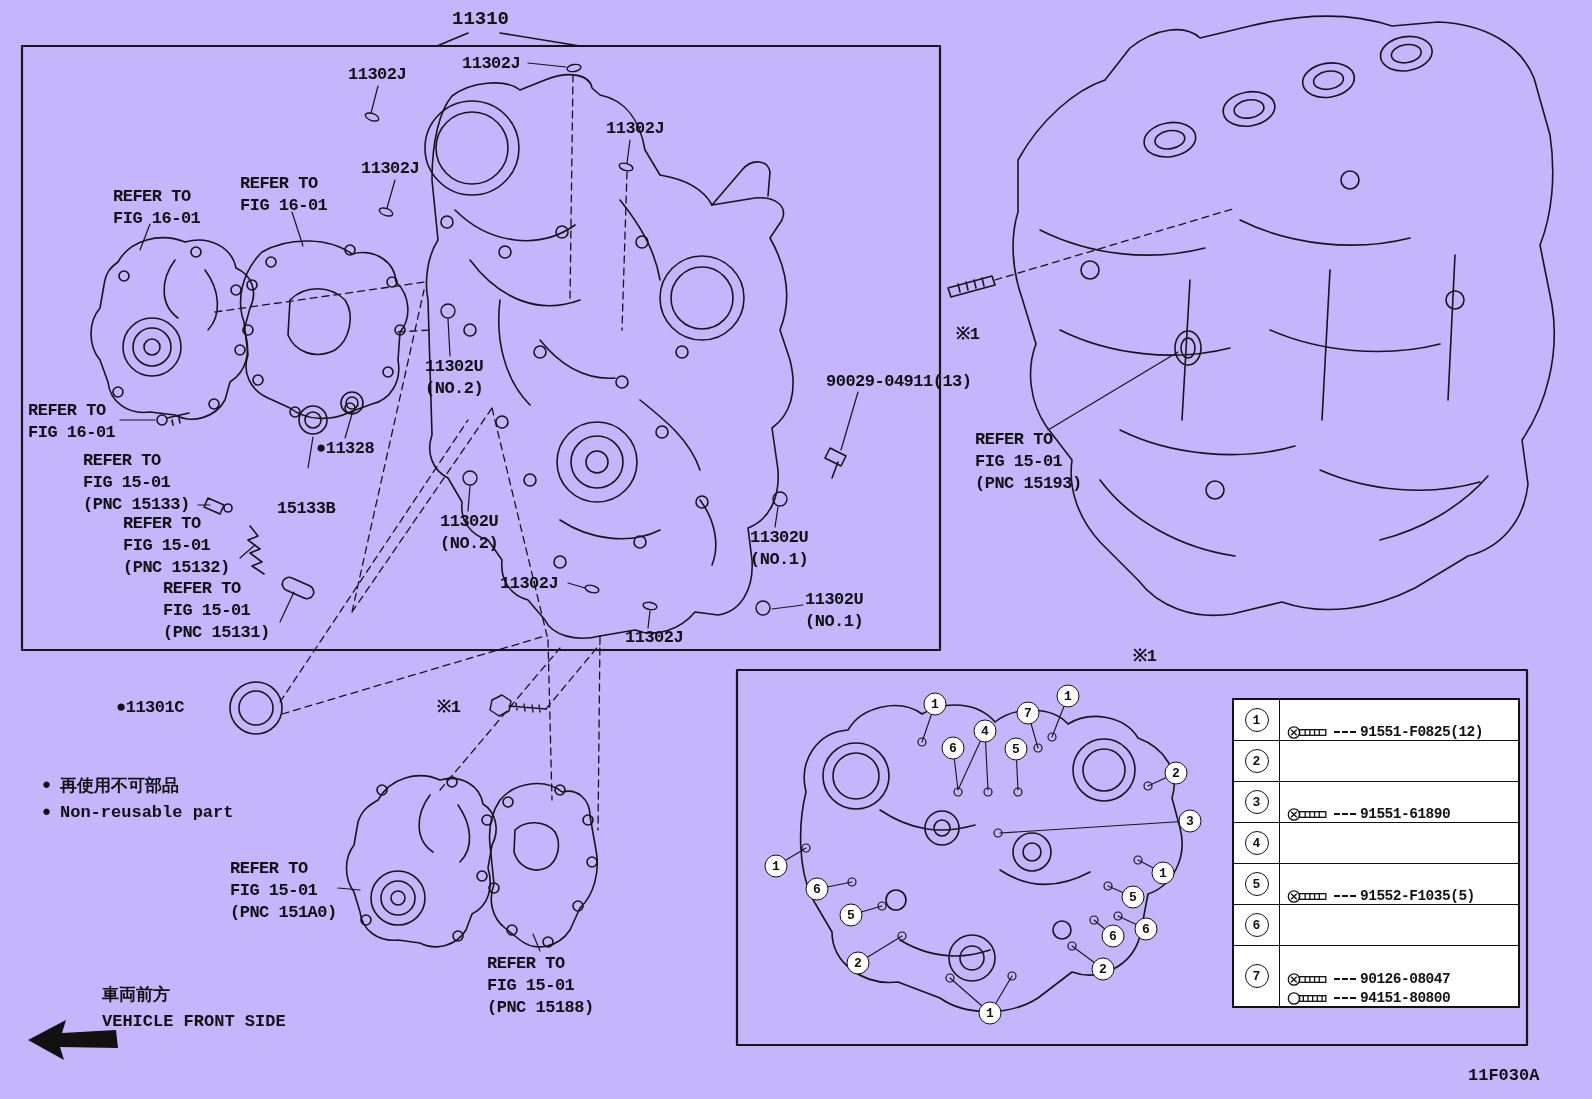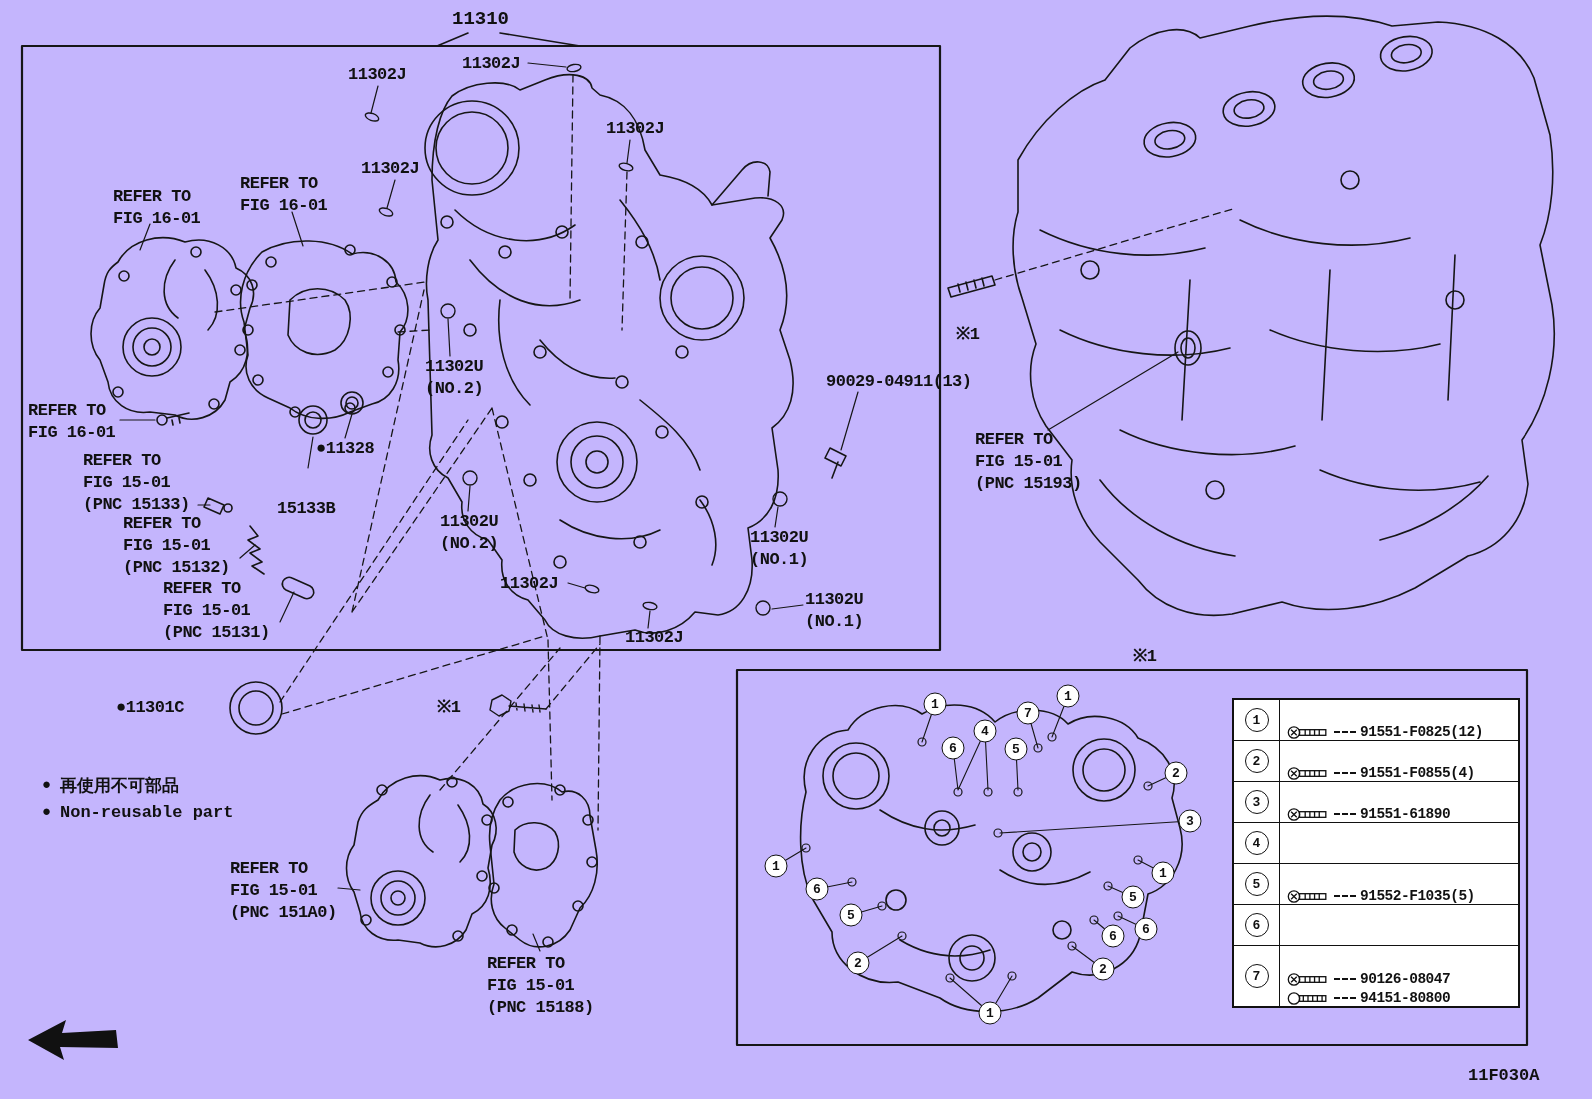--- a/index.html
+++ b/index.html
@@ -441,35 +441,20 @@
             <span class="lead-dash"></span>
             <span class="part-num">91551-F0825(12)</span>
           </div>
 
         </div>
       </div>
       <div class="bolt-row">
         <div class="num-cell">
           <div class="num-circle">2</div>
         </div>
-        <div class="part-cell">
-          <div class="part-line">
-            <svg class="bolt-icon" viewBox="0 0 46 16" width="44" height="15">
-              <g stroke="#111" fill="none" stroke-width="1.4">
-                <circle cx="8" cy="8" r="6"></circle>
-                <path d="M5,5 L11,11 M11,5 L5,11"></path>
-                <rect x="14" y="5" width="28" height="6"></rect>
-                <path d="M20,5 V11 M25,5 V11 M30,5 V11 M35,5 V11"></path>
-              </g>
-            </svg>
-            <span class="lead-dash"></span>
-            <span class="part-num">91551-F0855(4)</span>
-          </div>
-
-        </div>
       </div>
       <div class="bolt-row">
         <div class="num-cell">
           <div class="num-circle">3</div>
         </div>
         <div class="part-cell">
           <div class="part-line">
             <svg class="bolt-icon" viewBox="0 0 46 16" width="44" height="15">
               <g stroke="#111" fill="none" stroke-width="1.4">
                 <circle cx="8" cy="8" r="6"></circle>
@@ -550,16 +535,20 @@
     <div class="legend-line">
       <span class="bullet">●</span>
       <span>再使用不可部品</span>
     </div>
     <div class="legend-line">
       <span class="bullet">●</span>
       <span>Non-reusable part</span>
     </div>
   </div>
 
+  <div class="vehicle-front">
+    <div>車両前方</div>
+    <div>VEHICLE FRONT SIDE</div>
+  </div>
 
   <div class="figure-code">11F030A</div>
 
 </div>
 
 </body></html>

